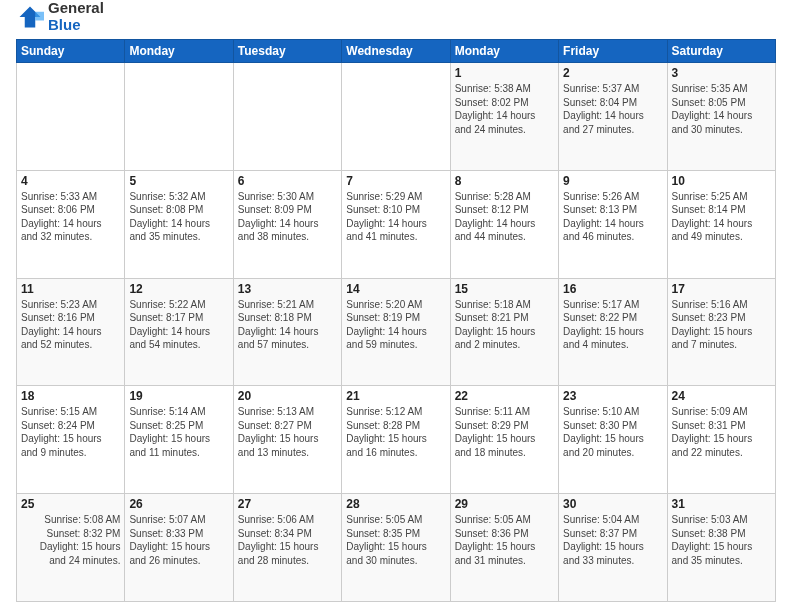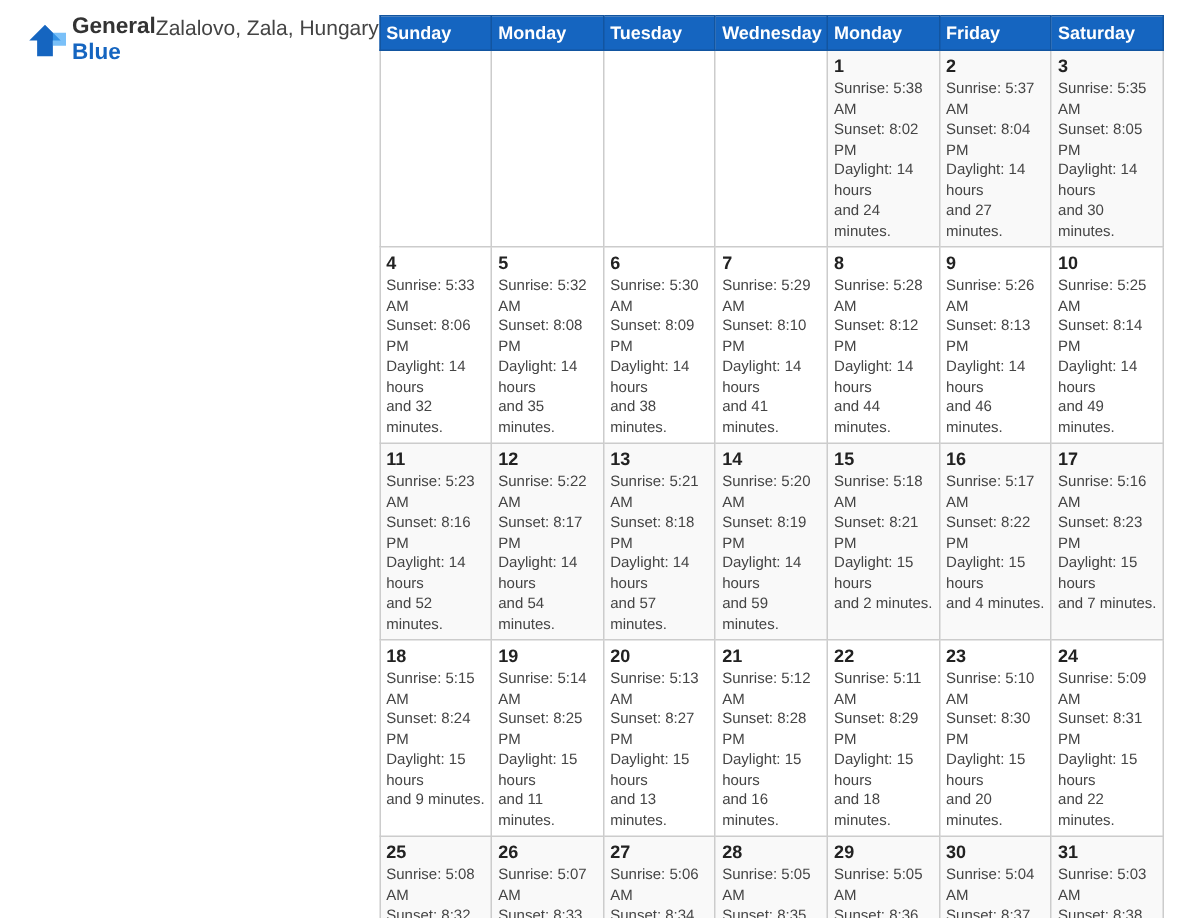--- a/index.html
+++ b/index.html
@@ -6,23 +6,23 @@
     body {
       font-family: Arial, sans-serif;
       background: #fff;
       width: 792px;
       height: 612px;
       overflow: hidden;
     }
     .page {
       width: 792px;
       height: 612px;
-      padding: 10px 16px 10px 16px;
+      padding: 0 16px 10px 16px;
       display: flex;
-      flex-direction: row;
+      flex-direction: column;
     }
     .header {
       display: flex;
       justify-content: space-between;
       align-items: flex-start;
       margin-bottom: 6px;
     }
     .logo {
       display: flex;
       align-items: center;
@@ -117,21 +117,20 @@
       <svg class="logo-icon" viewBox="0 0 32 32">
         <polygon points="16,4 28,16 22,16 22,28 10,28 10,16 4,16" fill="#1565c0"></polygon>
         <polygon points="22,10 32,10 32,20 22,20" fill="#42a5f5" opacity="0.7"></polygon>
       </svg>
       <div class="logo-text">
         <span class="logo-general">General</span>
         <span class="logo-blue">Blue</span>
       </div>
     </div>
     <div class="title-block">
-      <h2>Zalalovo, Zala, Hungary</h2>
     </div>
   </div>
 
   <table class="calendar">
     <thead>
       <tr>
         <th>Sunday</th>
         <th>Monday</th>
         <th>Tuesday</th>
         <th>Wednesday</th>
@@ -317,21 +316,21 @@
             <span class="day-num">24</span>
             <div class="cell-info" style="white-space: pre-line;">Sunrise: 5:09 AM
 Sunset: 8:31 PM
 Daylight: 15 hours
 and 22 minutes.</div>
           </td>
         </tr>
         <tr>
           <td>
             <span class="day-num">25</span>
-            <div class="cell-info" style="white-space: pre-line;">Sunrise: 5:08 AM
+            <div class="cell-info" style="white-space: pre-line; text-align: right;">Sunrise: 5:08 AM
 Sunset: 8:32 PM
 Daylight: 15 hours
 and 24 minutes.</div>
           </td>
           <td>
             <span class="day-num">26</span>
             <div class="cell-info" style="white-space: pre-line;">Sunrise: 5:07 AM
 Sunset: 8:33 PM
 Daylight: 15 hours
 and 26 minutes.</div>

